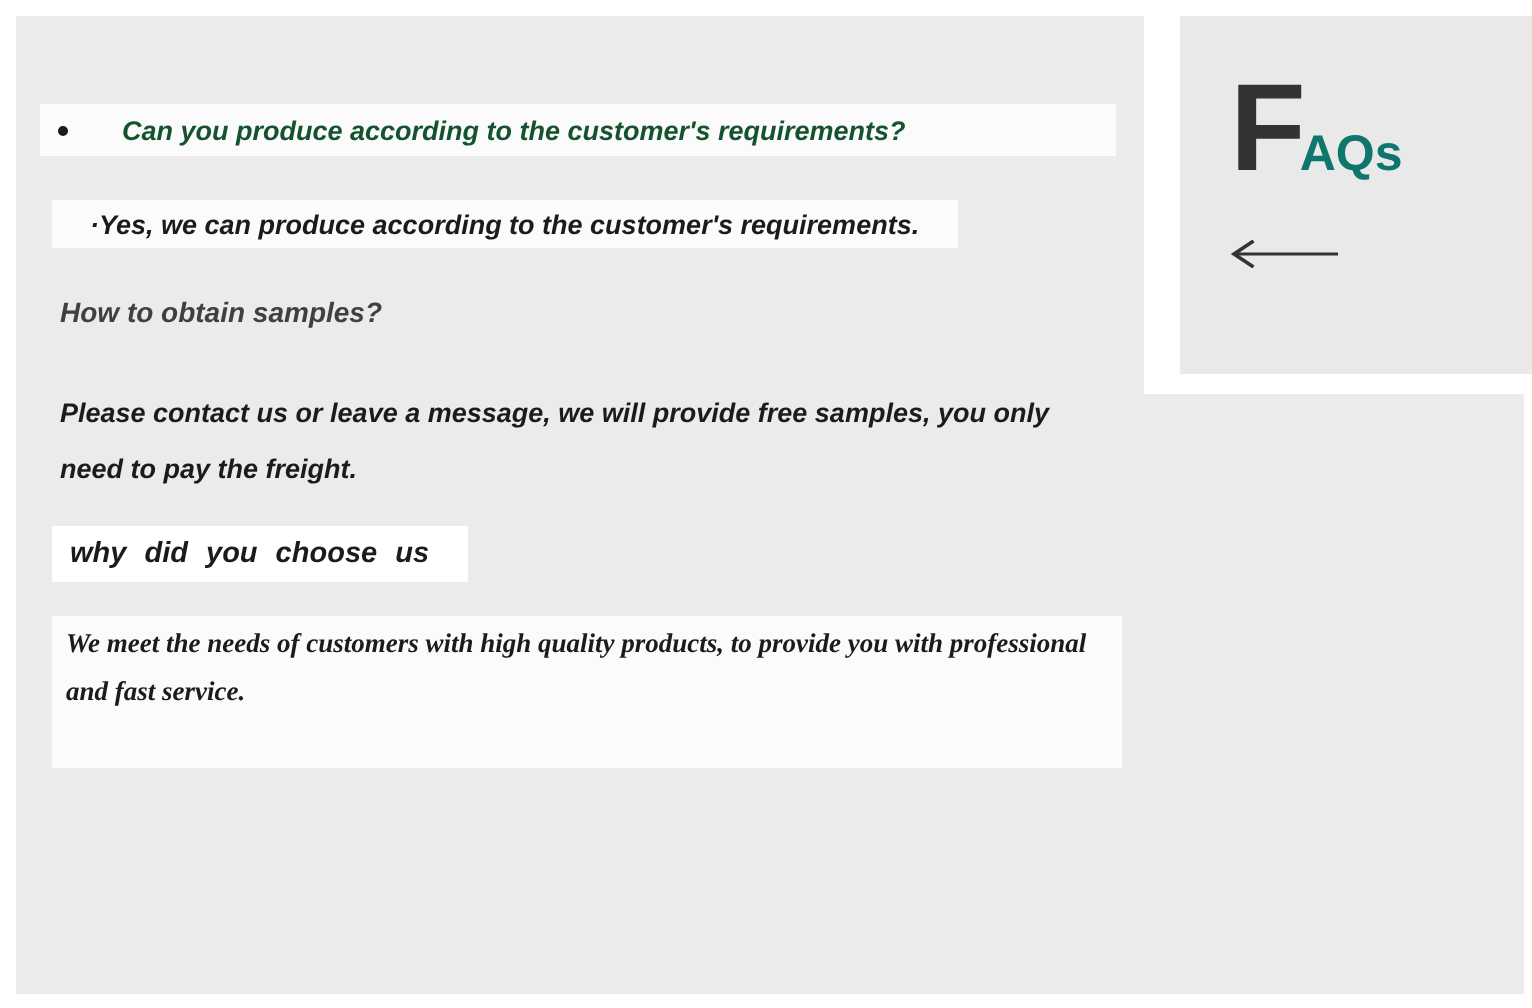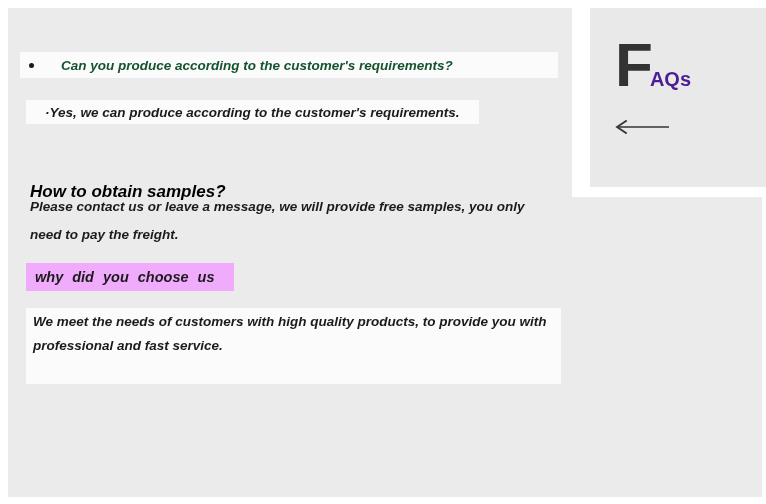--- a/index.html
+++ b/index.html
@@ -66,24 +66,24 @@
     font-family: "Liberation Sans", sans-serif;
     font-weight: bold;
     font-size: 62px;
     line-height: 58px;
     letter-spacing: -1px;
     color: #333333;
   }
   .faq-aqs {
     font-family: "Liberation Sans", sans-serif;
     font-weight: bold;
-    font-size: 20px;
+    font-size: 25px;
     line-height: 25px;
     letter-spacing: 0px;
-    color: #4c1d95;
+    color: #0f766e;
     margin-left: -2px;
   }
   .faq-arrow {
     position: absolute;
     left: 24px;
     top: 112px;
     width: 56px;
     height: 14px;
   }
 
@@ -133,24 +133,23 @@
     font-size: 13.5px;
     color: #1b1b1b;
     white-space: nowrap;
   }
 
   .plain-line {
     position: absolute;
     font-family: "Liberation Sans", sans-serif;
     font-style: italic;
     font-weight: bold;
-    font-size: 17px;
-    color: #000000;
-    white-space: nowrap;
-    margin-top: 34px;
+    font-size: 14px;
+    color: #404040;
+    white-space: nowrap;
   }
   .samples-q { left: 22px; top: 140px; }
 
   .samples-a {
     position: absolute;
     left: 22px;
     top: 185px;
     width: 510px;
     font-family: "Liberation Sans", sans-serif;
     font-style: italic;
@@ -159,21 +158,21 @@
     line-height: 28px;
     color: #1b1b1b;
   }
 
   .choose-title {
     position: absolute;
     left: 18px;
     top: 255px;
     width: 208px;
     height: 28px;
-    background: #f0abfc;
+    background: #ffffff;
     display: flex;
     align-items: center;
   }
   .choose-title span {
     font-family: "Liberation Sans", sans-serif;
     font-style: italic;
     font-weight: bold;
     font-size: 14.5px;
     color: #1b1b1b;
     margin-left: 9px;
@@ -186,21 +185,21 @@
     left: 18px;
     top: 300px;
     width: 535px;
     height: 76px;
     background: #fbfbfb;
     padding-top: 2px;
     box-sizing: border-box;
   }
   .choose-body p {
     margin: 0;
-    font-family: Liberation Sans, sans-serif;
+    font-family: Liberation Serif, serif;
     font-style: italic;
     font-weight: bold;
     font-size: 13.5px;
     line-height: 24px;
     color: #1b1b1b;
     padding-left: 7px;
   }
   .choose-body .wrap-line {
     width: 515px;
   }

